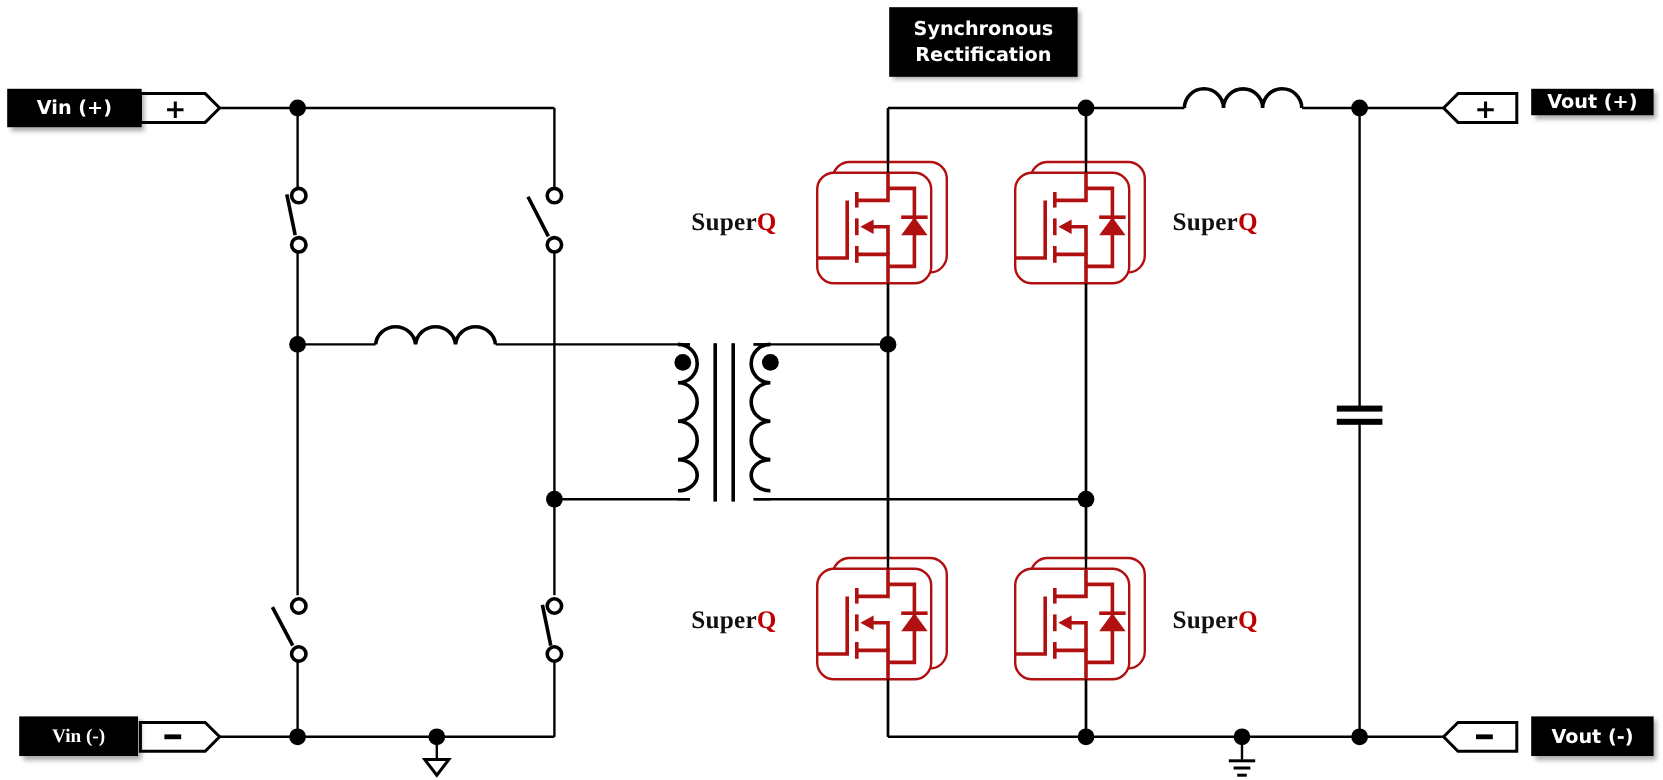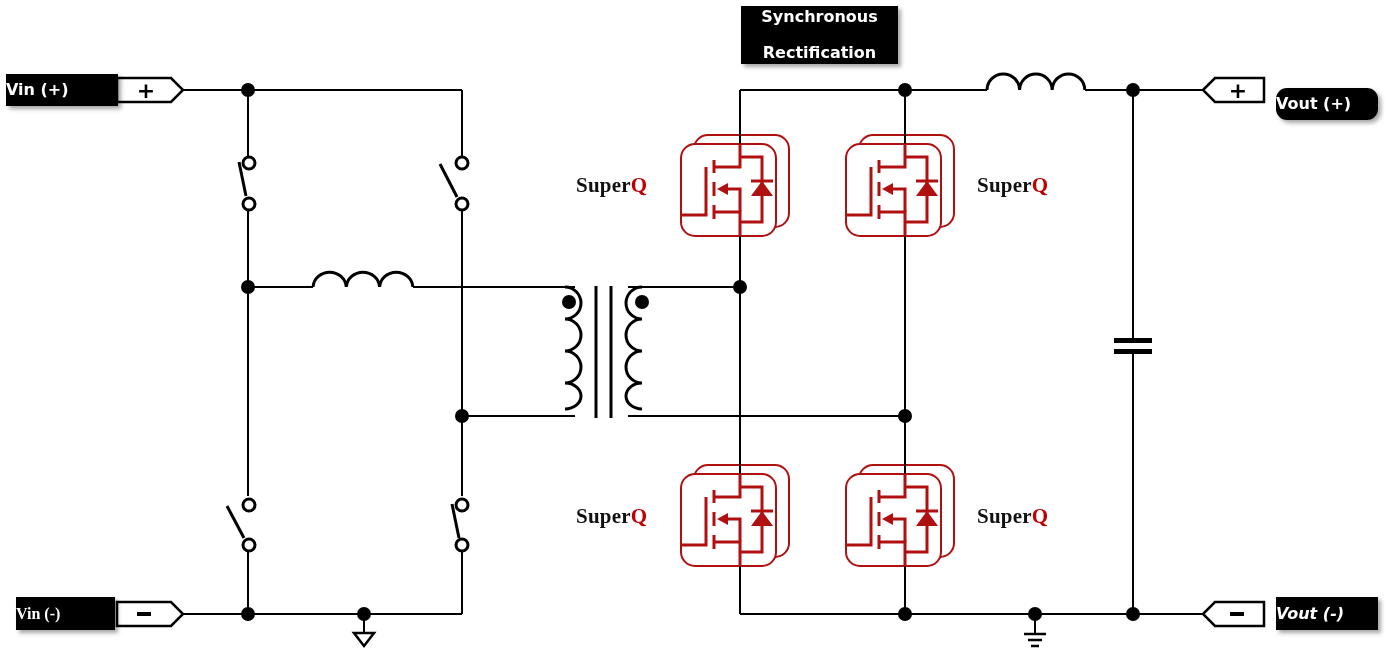--- a/index.html
+++ b/index.html
@@ -1,21 +1,21 @@
 <!DOCTYPE html>
 <html><head>
 <meta charset="utf-8">
 <style>
   html, body { margin: 0; padding: 0; background: #ffffff; }
   body { width: 1386px; height: 650px; position: relative; overflow: hidden;
          font-family: "DejaVu Sans", sans-serif; }
   #diagram { position: absolute; left: 0; top: 0; }
   .lbl-box { position: absolute; background: #000000; color: #ffffff;
              font-family: "DejaVu Sans", sans-serif; font-weight: bold;
-             font-size: 16px; display: flex; align-items: center; justify-content: space-between;
+             font-size: 16px; display: flex; align-items: center; justify-content: center;
              box-shadow: 3px 3px 4px rgba(0,0,0,0.35); text-align: center; line-height: 1.35; }
   .superq { position: absolute; font-family: Liberation Serif, serif; font-weight: bold;
             font-size: 21px; color: #111111; letter-spacing: 0.2px; }
   .superq .q { color: #c00000; }
   .term-sign { font-family: "DejaVu Sans", sans-serif; font-weight: bold; font-size: 22px; }
 </style>
 </head>
 <body>
 
 <svg id="diagram" width="1386" height="650" viewBox="0 0 1386 650" xmlns="http://www.w3.org/2000/svg">
@@ -184,24 +184,24 @@
   <span>Synchronous</span>
   <span>Rectification</span>
 </div>
 
 <div class="lbl-box" style="left:6px; top:74px; width:112px; height:32px;">
   <span>Vin (+)</span>
 </div>
 <div class="lbl-box" style="left:16px; top:597px; width:99px; height:33px;font-family:Liberation Serif, serif;">
   <span>Vin (-)</span>
 </div>
-<div class="lbl-box" style="left:1276px; top:88px; width:102px; height:32px;border-radius:11px;">
+<div class="lbl-box" style="left:1276px; top:74px; width:102px; height:22px;">
   <span>Vout (+)</span>
 </div>
-<div class="lbl-box" style="left:1276px; top:597px; width:102px; height:33px;font-style:italic;">
+<div class="lbl-box" style="left:1276px; top:597px; width:102px; height:33px;">
   <span>Vout (-)</span>
 </div>
 
 <div class="superq" style="left:576px; top:173px;">
   <span>Super</span><span class="q">Q</span>
 </div>
 <div class="superq" style="left:977px; top:173px;">
   <span>Super</span><span class="q">Q</span>
 </div>
 <div class="superq" style="left:576px; top:504px;">

